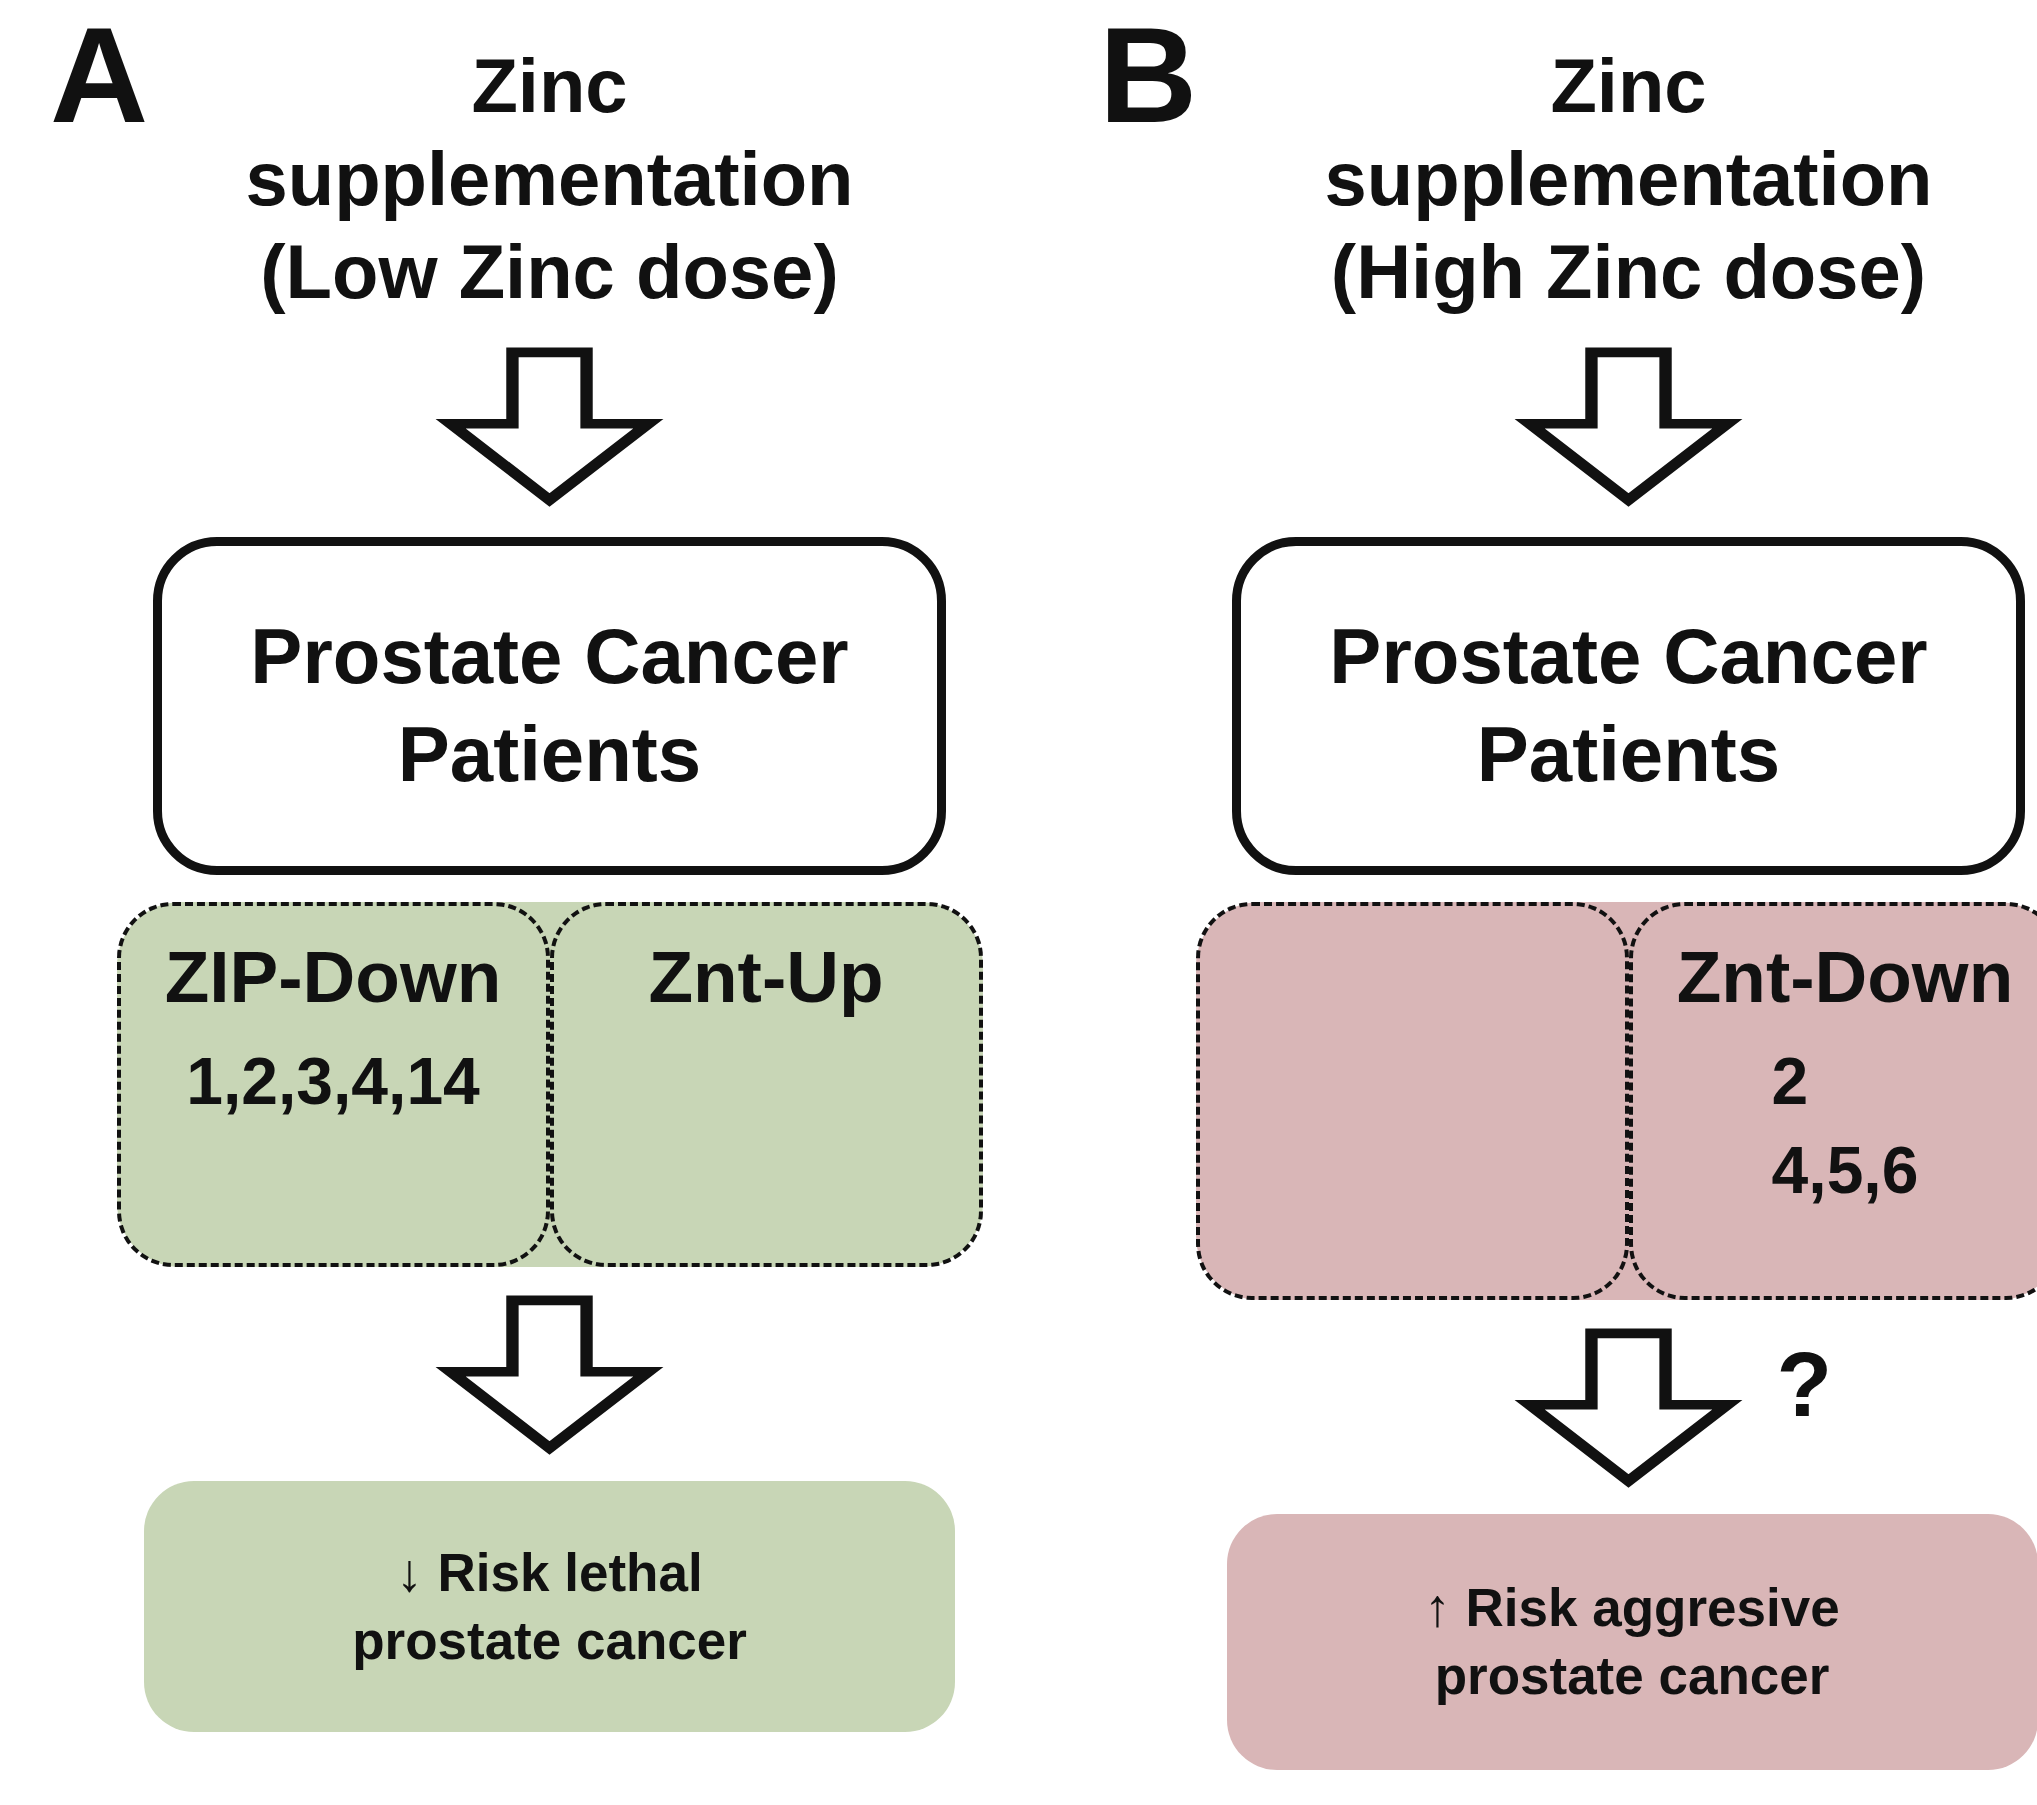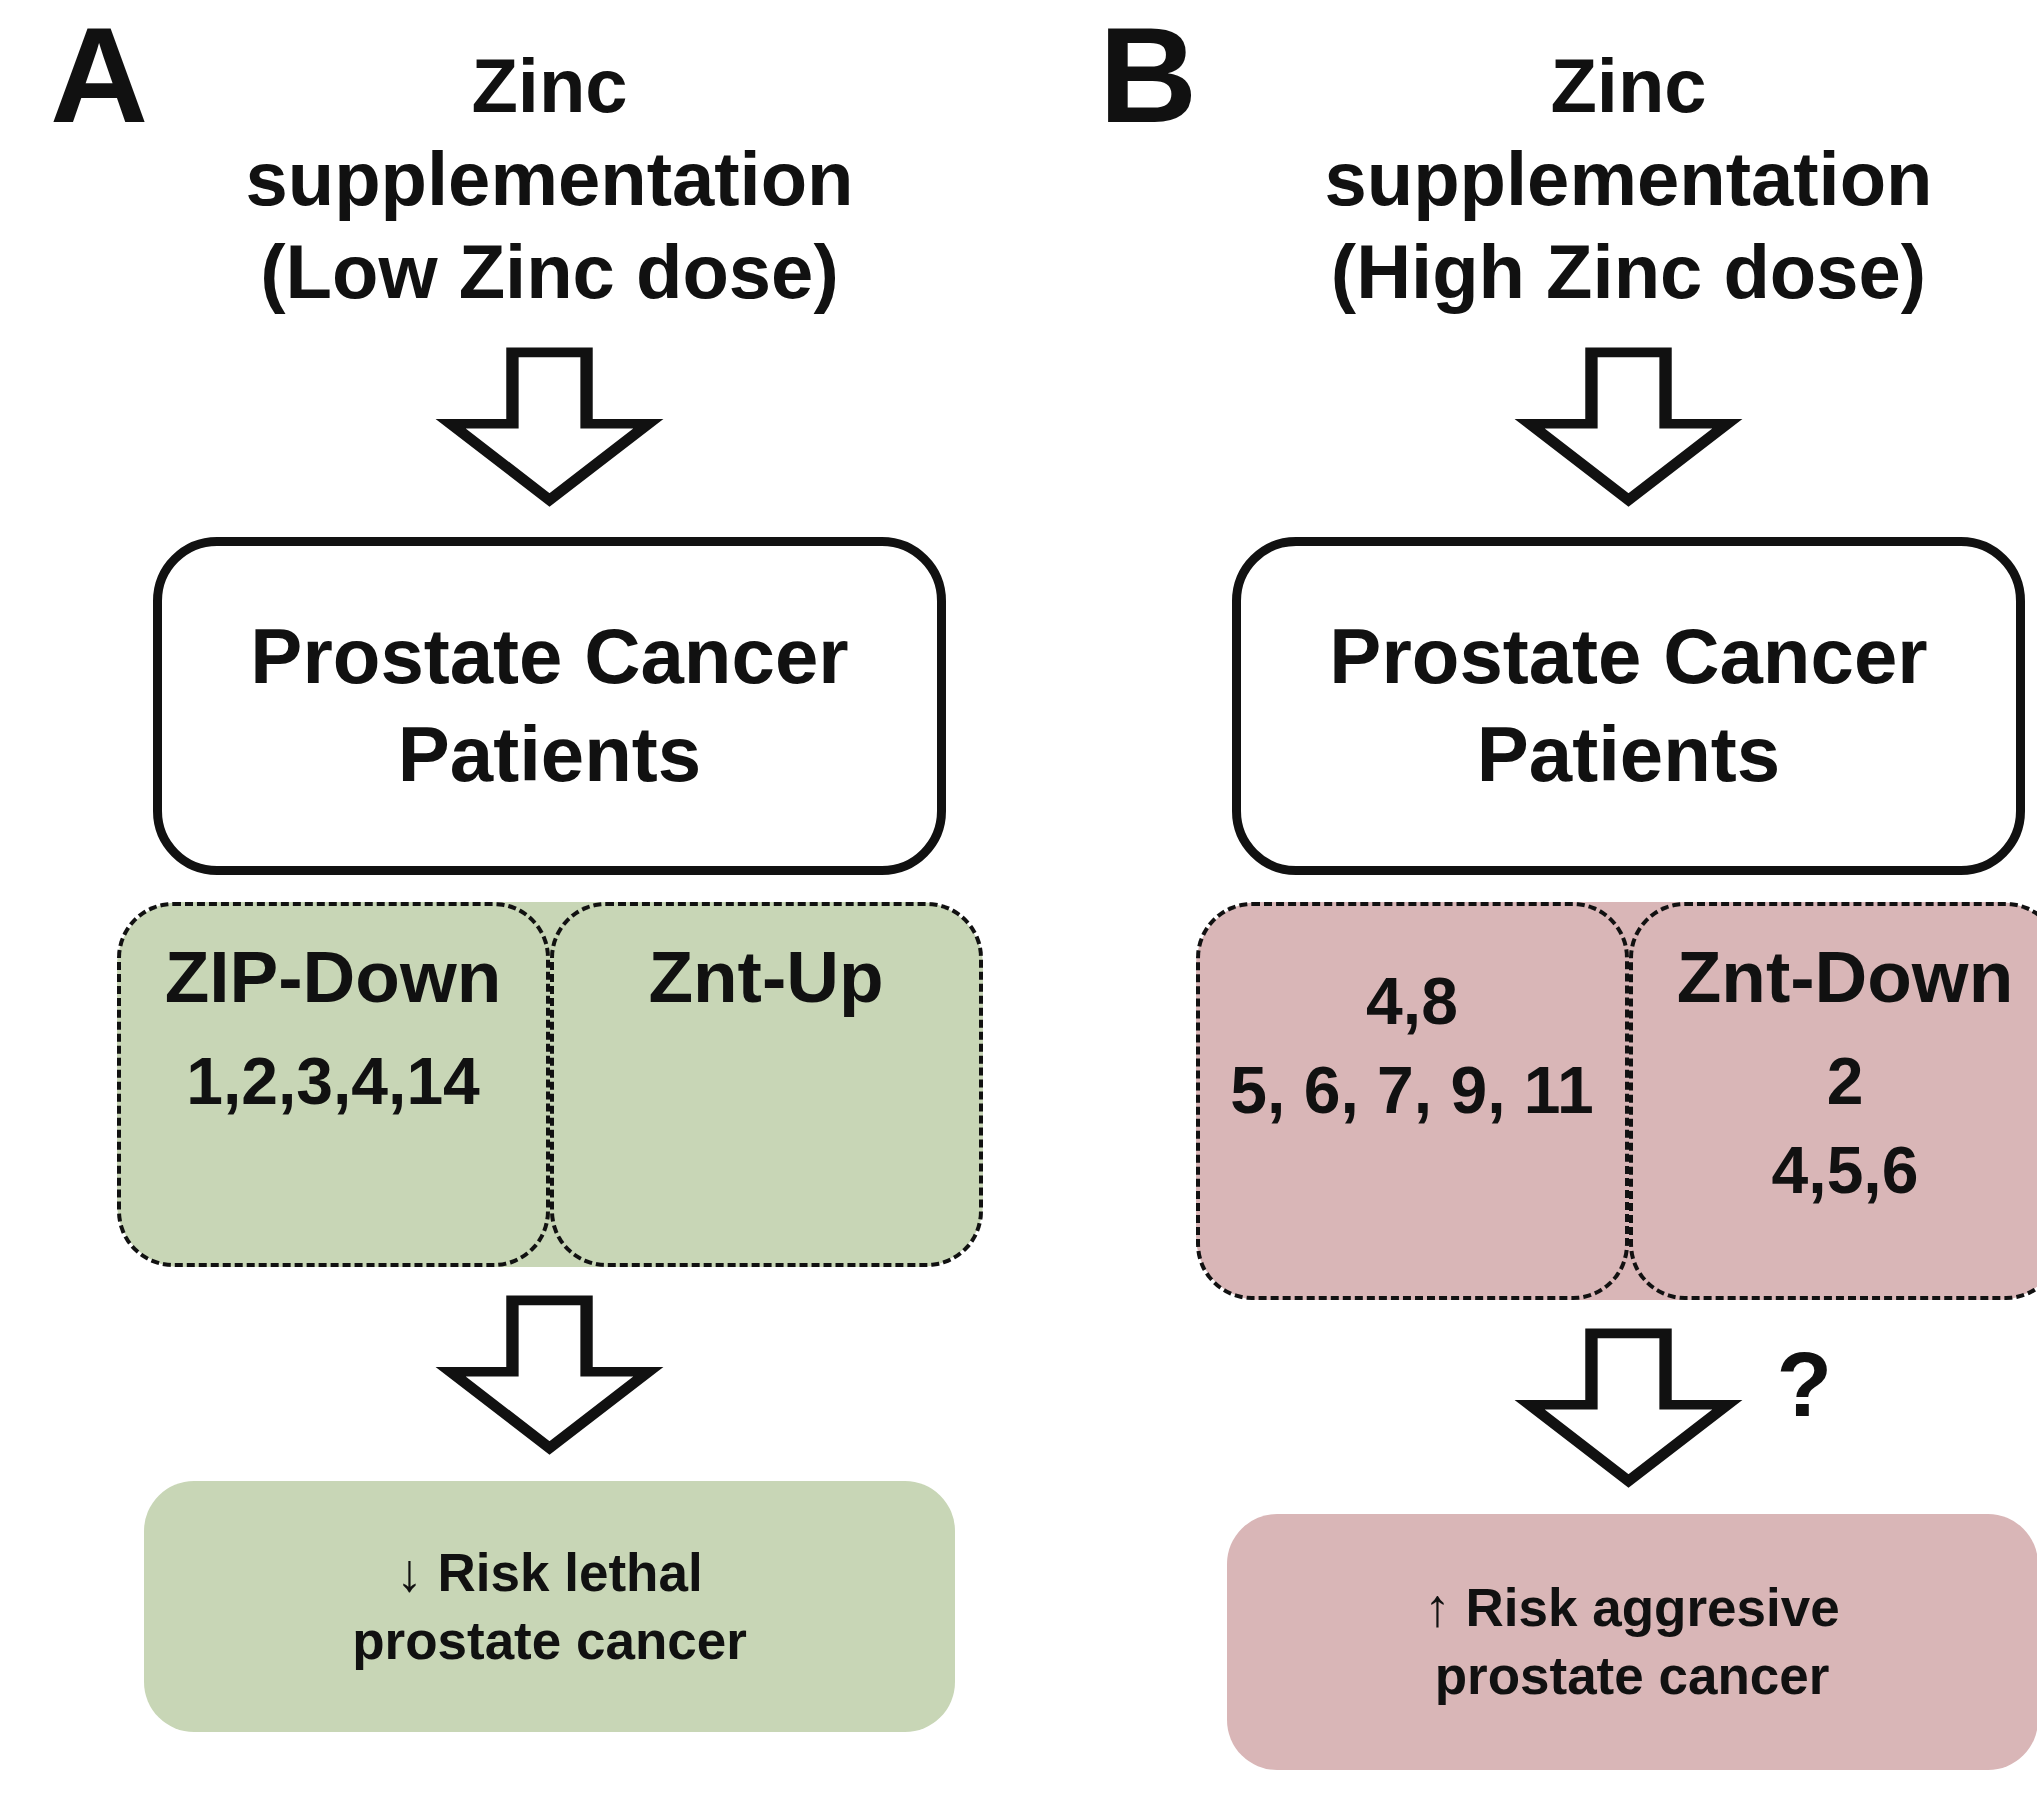--- a/index.html
+++ b/index.html
@@ -103,21 +103,20 @@
   .panel.b .transporter-group { background: var(--pink);  height: 398px; }
 
   .sub-box {
     flex: 1 1 50%;
     border: 4.5px dashed var(--ink);
     border-radius: 56px;
     display: flex;
     flex-direction: column;
     align-items: center;
     padding-top: 31px;
-    text-align: center;
   }
   .sub-name {
     font-size: 73px;
     font-weight: bold;
     line-height: 1.1;
   }
   .sub-numbers {
     margin-top: 20px;
     font-size: 66px;
     font-weight: bold;
@@ -194,22 +193,20 @@
         <svg viewBox="0 0 120 100" preserveAspectRatio="none">
           <path d="M42 4 H78 V48 H108 L60 95 L12 48 H42 Z" fill="#ffffff" stroke="#111111" stroke-width="6" stroke-linejoin="miter"></path>
         </svg>
       </div>
 
       <div class="patients-box">Prostate Cancer
 Patients</div>
 
       <div class="transporter-group">
         <div class="sub-box">
-          <div class="sub-numbers">4,8
-5, 6, 7, 9, 11</div>
         </div>
         <div class="sub-box">
           <div class="sub-name">Znt-Down</div>
           <div class="sub-numbers">2
 4,5,6</div>
         </div>
       </div>
 
       <div class="arrow-wrap">
         <svg viewBox="0 0 120 100" preserveAspectRatio="none">

